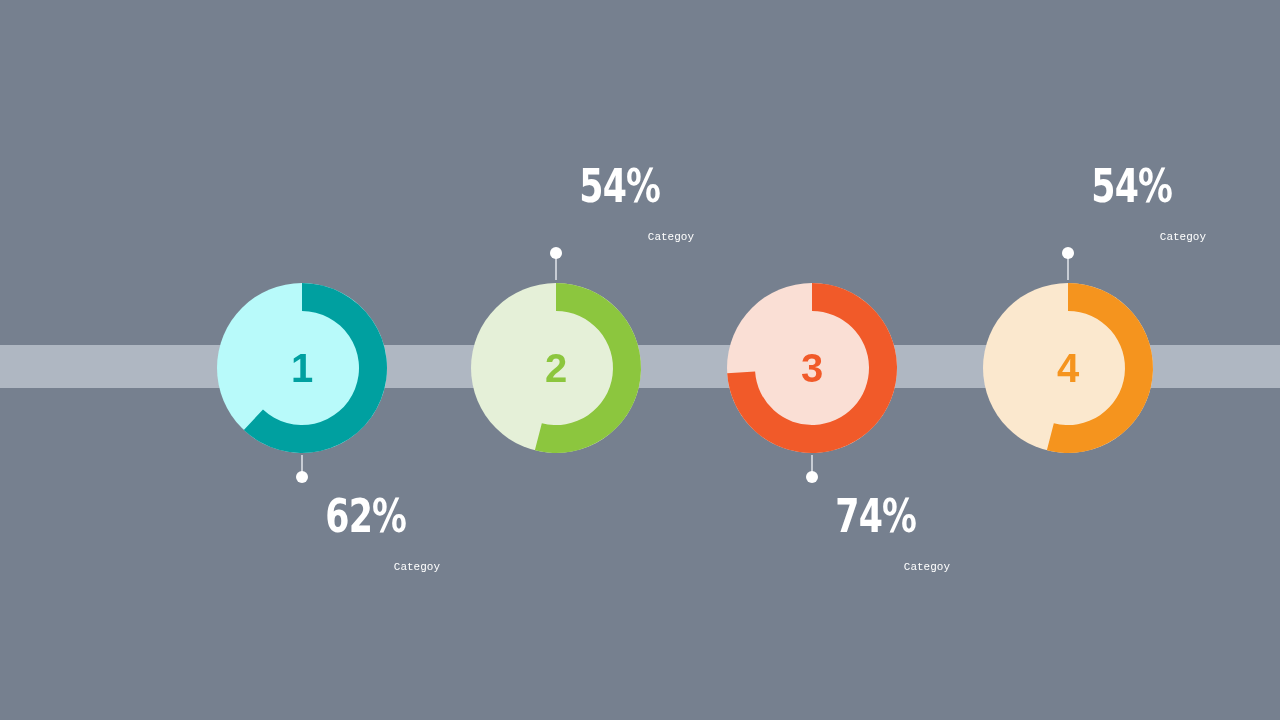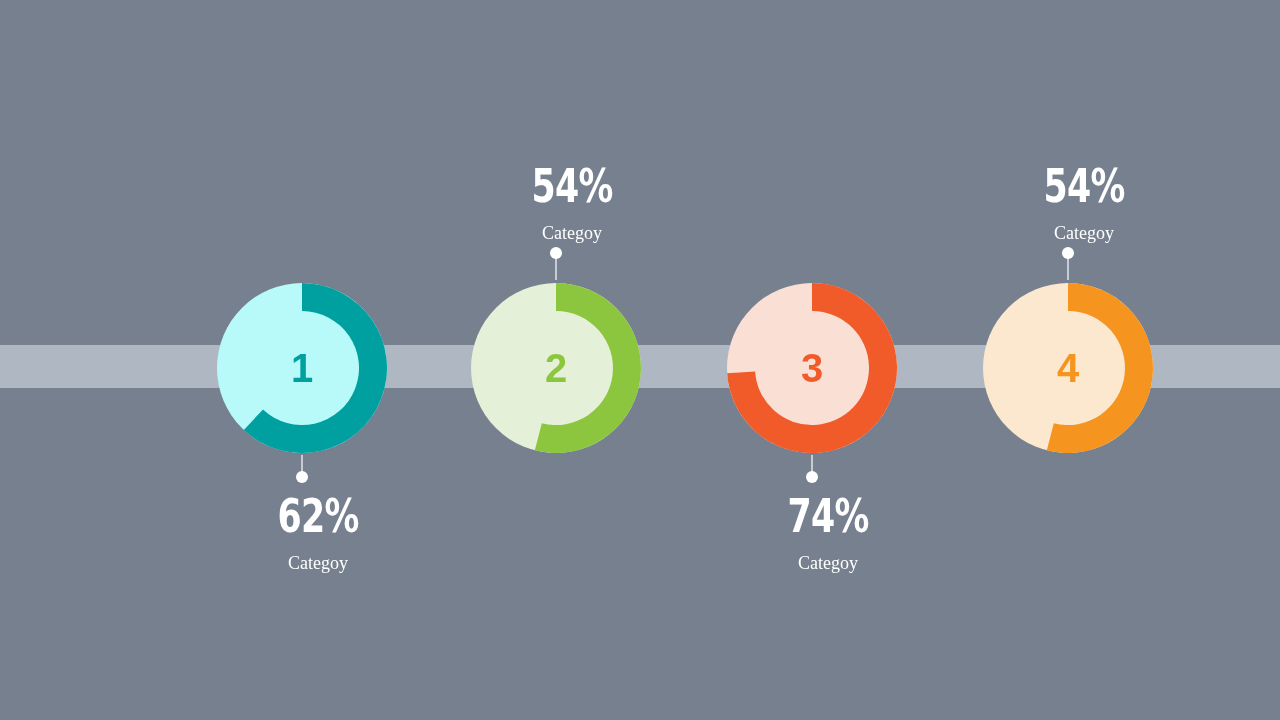--- a/index.html
+++ b/index.html
@@ -54,41 +54,41 @@
   .dot {
     position: absolute;
     left: 124px;
     width: 12px; height: 12px;
     border-radius: 50%;
     background: #ffffff;
   }
   .dot.down { top: 471px; }
   .dot.up   { top: 247px; }
 
-  .label { position: absolute; left: 16px; width: 260px; text-align: center; }
+  .label { position: absolute; left: 8px; width: 260px; text-align: right; }
   .label.below { top: 492px; }
   .label.above { top: 162px; }
 
   .pct {
     color: #ffffff;
     font-family: "DejaVu Sans", sans-serif;
     font-size: 47px;
     font-weight: bold;
     line-height: 1;
     letter-spacing: -1px;
     transform: scaleX(0.74);
     transform-origin: center center;
     white-space: nowrap;
   }
   .cat {
     color: #ffffff;
-    font-family: Liberation Serif, serif;
-    font-size: 18px;
+    font-family: Liberation Mono, monospace;
+    font-size: 11px;
     line-height: 1;
-    margin-top: 15px;
+    margin-top: 23px;
     white-space: nowrap;
   }
 </style>
 </head>
 <body>
 
 <div id="slide" style="background: rgb(118, 128, 143);">
 
   <div id="band" style="background: rgb(175, 183, 194);"></div>
 

